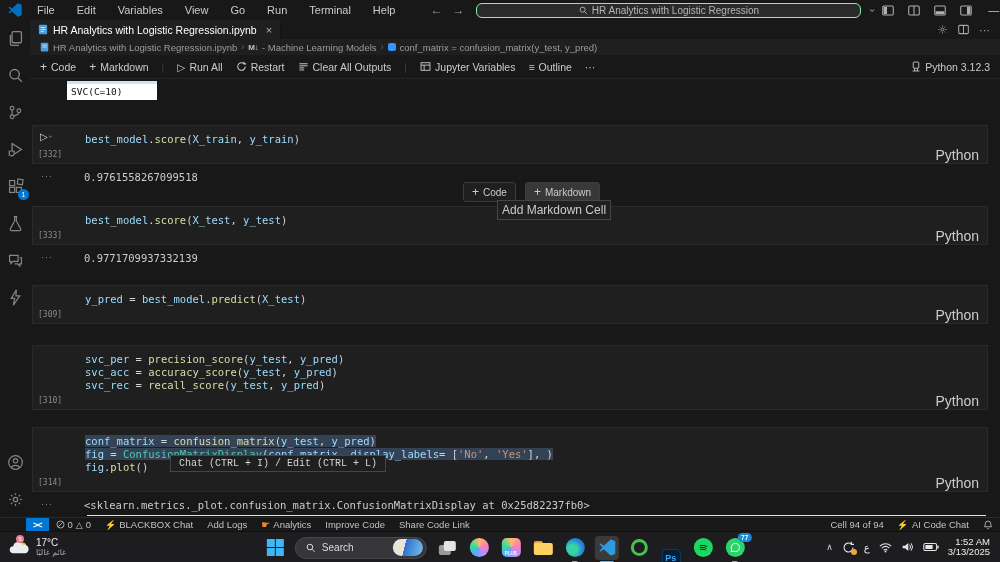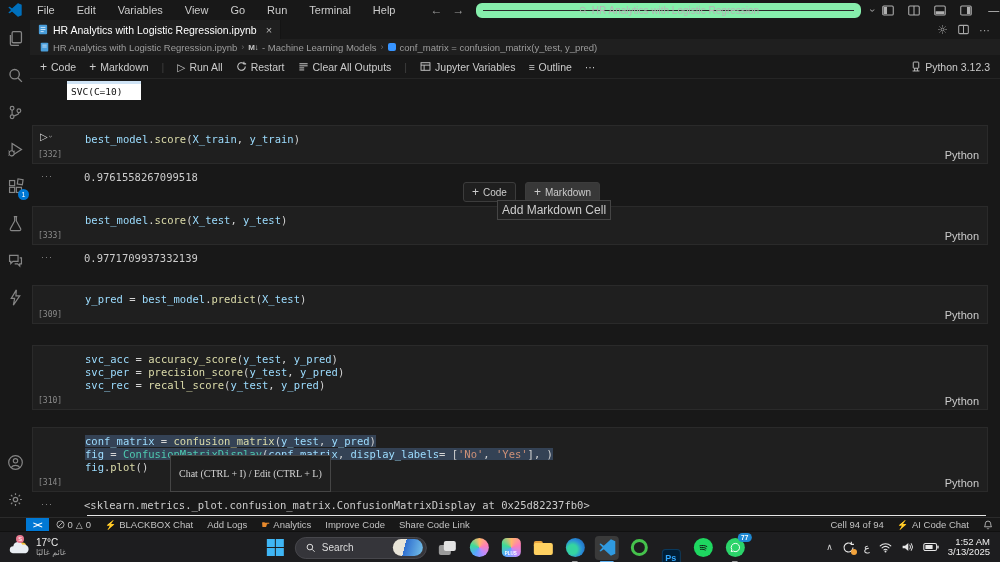--- a/index.html
+++ b/index.html
@@ -6,21 +6,21 @@
   html,body { background:#000; }
   body { font-family:"Liberation Sans", sans-serif; color:#cccccc; }
   .screen { position:relative; width:1000px; height:562px; background:#181818; overflow:hidden; }
 
   
   .titlebar { height:20px; display:flex; align-items:center; background:#181818; font-size:11px; color:#cccccc; position:relative; }
   .vsc-logo { width:14px; height:14px; margin:0 8px 0 8px; flex:none; }
   .menus { display:flex; gap:8px; }
   .menus span { padding:2px 7px; border-radius:4px; cursor:default; }
   .tb-nav { display:flex; gap:10px; margin-left:28px; color:#9d9d9d; font-size:12px; }
-  .cmd-center { flex:none; width:385px; height:15px; margin-left:12px; background:#2a2a2a; border:7px solid #86efac; border-radius:6px;
+  .cmd-center { flex:none; width:385px; height:15px; margin-left:12px; background:#2a2a2a; border:1px solid #86efac; border-radius:6px;
     display:flex; align-items:center; justify-content:center; gap:4px; color:#b5b5b5; font-size:10px; }
   .copilot-badge { width:12px; height:12px; border-radius:50%; margin-left:10px;
     background:conic-gradient(#58a6ff,#bc8cff,#ff7eb6,#ffa657,#58a6ff); }
   .chev-down { display:inline-block; transform:rotate(90deg); color:#9d9d9d; font-size:10px; }
   .win-icons { margin-left:auto; display:flex; align-items:center; }
   .layout-ic { width:26px; height:18px; display:flex; align-items:center; justify-content:center; color:#b0b0b0; }
   .wc { width:30px; height:20px; display:flex; align-items:center; justify-content:center; color:#cccccc; font-size:11px; }
 
   
   .workbench { display:flex; height:497px; }
@@ -46,44 +46,44 @@
 
   
   .nbtoolbar { height:24px; display:flex; align-items:center; gap:13px; padding:0 10px; background:#181818; border-bottom:1px solid #252525; font-size:10.5px; color:#cccccc; }
   .nt-item { display:flex; align-items:center; gap:4px; }
   .nt-sep { color:#3f3f3f; }
   .plus { font-size:12px; color:#cccccc; }
   .kernel { margin-left:auto; display:flex; align-items:center; gap:4px; color:#cccccc; }
 
   
   .notebook { flex:1; position:relative; background:#181818; overflow:hidden; padding-left:2px; }
-  .stray-output { position:relative; margin:2px 0 0 35px; width:74px; background:#ffffff; border-top:3px solid #cfe3f5; padding:2px 4px 3px 4px;
+  .stray-output { position:relative; margin:2px 0 0 35px; width:90px; background:#ffffff; border-top:3px solid #cfe3f5; padding:2px 4px 3px 4px;
      font-family:"DejaVu Sans Mono", monospace; font-size:9.5px; color:#111; }
   .nb-cell { display:flex; margin-right:12px; background:#1f1f1f; border:1px solid #2a2a2a; }
   .nb-gutter { width:33px; flex:none; position:relative; }
   .run-btn { position:absolute; top:5px; left:7px; color:#d7d7d7; font-size:10px; display:flex; align-items:center; }
   .run-btn .chev { display:inline-block; transform:rotate(90deg); font-size:8px; color:#9d9d9d; margin-left:1px; }
   .exec-label { position:absolute; bottom:4px; left:5px; font-family:"DejaVu Sans Mono", monospace; font-size:8px; color:#8b8b8b; }
   .nb-body { flex:1; position:relative; padding:7px 0 0 0; min-width:0; }
   .code-line { height:13px; line-height:13px; font-family:"DejaVu Sans Mono", monospace; font-size:10.5px; padding-left:19px; white-space:pre; }
   .code-line .sel { background:rgba(70,95,130,0.55); }
   .cell-status { height:17px; display:flex; align-items:center; justify-content:flex-end; padding-right:8px; }
-  .cell-lang { font-size:11px; color:#cccccc; }
+  .cell-lang { font-size:14px; color:#cccccc; }
   .tk-v { color:#9cdcfe; } .tk-f { color:#dcdcaa; } .tk-c { color:#4ec9b0; }
   .tk-s { color:#ce9178; } .tk-p { color:#d4d4d4; }
   .nb-output { display:flex; margin:4px 12px 0 0; }
   .out-gutter { width:33px; flex:none; color:#8b8b8b; font-size:9px; padding-left:9px; padding-top:3px; letter-spacing:1px; }
   .out-text { font-family:"DejaVu Sans Mono", monospace; font-size:10.5px; color:#cccccc; padding:3px 0 3px 19px; white-space:pre; }
 
   .addcell { position:absolute; top:103px; left:433px; display:flex; gap:9px; }
   .addcell .btn { display:flex; align-items:center; gap:4px; background:#1f1f1f; border:1px solid #3c3c3c; border-radius:3px; padding:2px 8px; font-size:10px; color:#cccccc; }
   .addcell .btn.hover { background:#383838; }
   .tooltip { position:absolute; top:121px; left:467px; background:#202020; border:1px solid #454545; padding:2px 4px; font-size:12px; color:#cccccc; }
-  .chat-hint { position:absolute; top:376px; left:140px; background:#1f1f1f; border:1px solid #454545; padding:12px 8px;
-     font-family:Liberation Serif, serif; font-size:10px; color:#d4d4d4; white-space:pre; }
+  .chat-hint { position:absolute; top:376px; left:140px; background:#1f1f1f; border:1px solid #454545; padding:2px 8px;
+     font-family:Liberation Mono, monospace; font-size:10px; color:#d4d4d4; white-space:pre; }
   .plot-edge { position:absolute; bottom:1px; left:57px; right:14px; height:1px; background:#e6e6e6; }
 
   
   .statusbar { height:14px; background:#181818; border-top:1px solid #2b2b2b; display:flex; align-items:center; font-size:9.5px; color:#c3c3c3; }
   .remote { height:14px; background:#0078d4; color:#fff; display:flex; align-items:center; padding:0 7px; margin-left:26px;
      font-size:9px; font-weight:bold; letter-spacing:-1px; }
   .sb-item { display:flex; align-items:center; gap:3px; padding:0 7px; white-space:nowrap; }
   .sb-right { margin-left:auto; display:flex; align-items:center; }
   .bolt { color:#e8a33d; font-size:9px; }
   .hand { color:#e8892c; font-size:10px; }
@@ -407,22 +407,22 @@
                 <div class="cell-status">
                   <div class="cell-lang">Python</div>
                 </div>
               </div>
             </div>
             <div class="nb-cell" style="margin-top: 21px;">
               <div class="nb-gutter">
                 <div class="exec-label">[310]</div>
               </div>
               <div class="nb-body">
+                <div class="code-line"><span><span class="tk-v">svc_per</span><span class="tk-p"> = </span><span class="tk-f">precision_score</span><span class="tk-p">(</span><span class="tk-v">y_test</span><span class="tk-p">, </span><span class="tk-v">y_pred</span><span class="tk-p">)</span></span></div>
                 <div class="code-line"><span><span class="tk-v">svc_acc</span><span class="tk-p"> = </span><span class="tk-f">accuracy_score</span><span class="tk-p">(</span><span class="tk-v">y_test</span><span class="tk-p">, </span><span class="tk-v">y_pred</span><span class="tk-p">)</span></span></div>
-                <div class="code-line"><span><span class="tk-v">svc_per</span><span class="tk-p"> = </span><span class="tk-f">precision_score</span><span class="tk-p">(</span><span class="tk-v">y_test</span><span class="tk-p">, </span><span class="tk-v">y_pred</span><span class="tk-p">)</span></span></div>
                 <div class="code-line"><span><span class="tk-v">svc_rec</span><span class="tk-p"> = </span><span class="tk-f">recall_score</span><span class="tk-p">(</span><span class="tk-v">y_test</span><span class="tk-p">, </span><span class="tk-v">y_pred</span><span class="tk-p">)</span></span></div>
                 <div class="cell-status">
                   <div class="cell-lang">Python</div>
                 </div>
               </div>
             </div>
             <div class="nb-cell" style="margin-top: 17px;">
               <div class="nb-gutter">
                 <div class="exec-label">[314]</div>
               </div>

